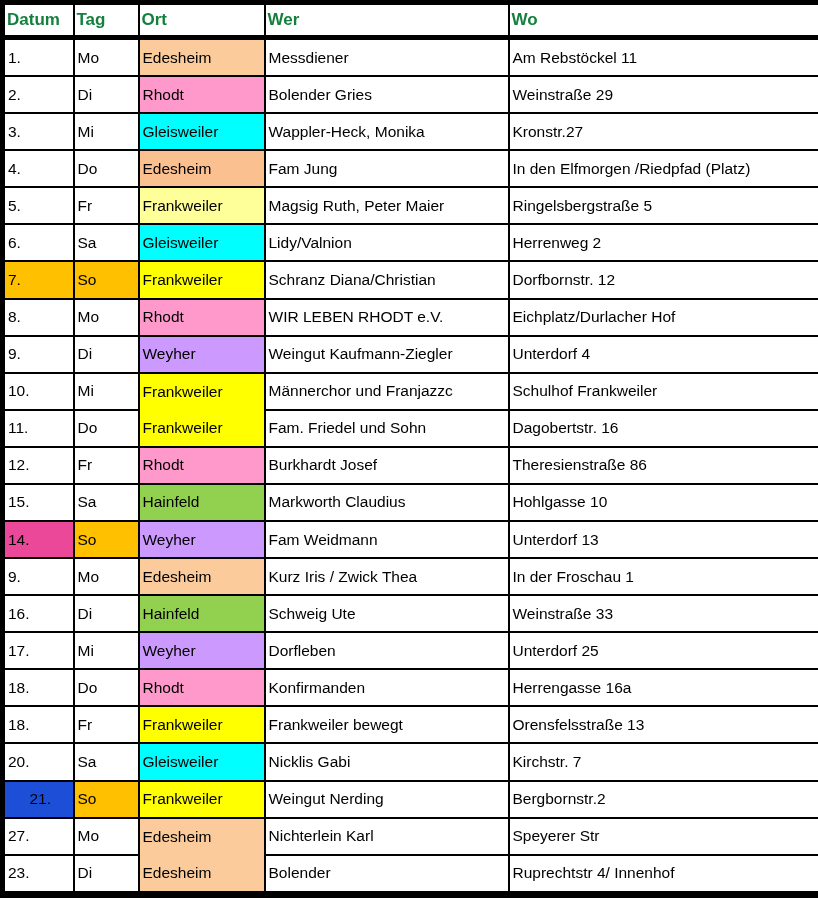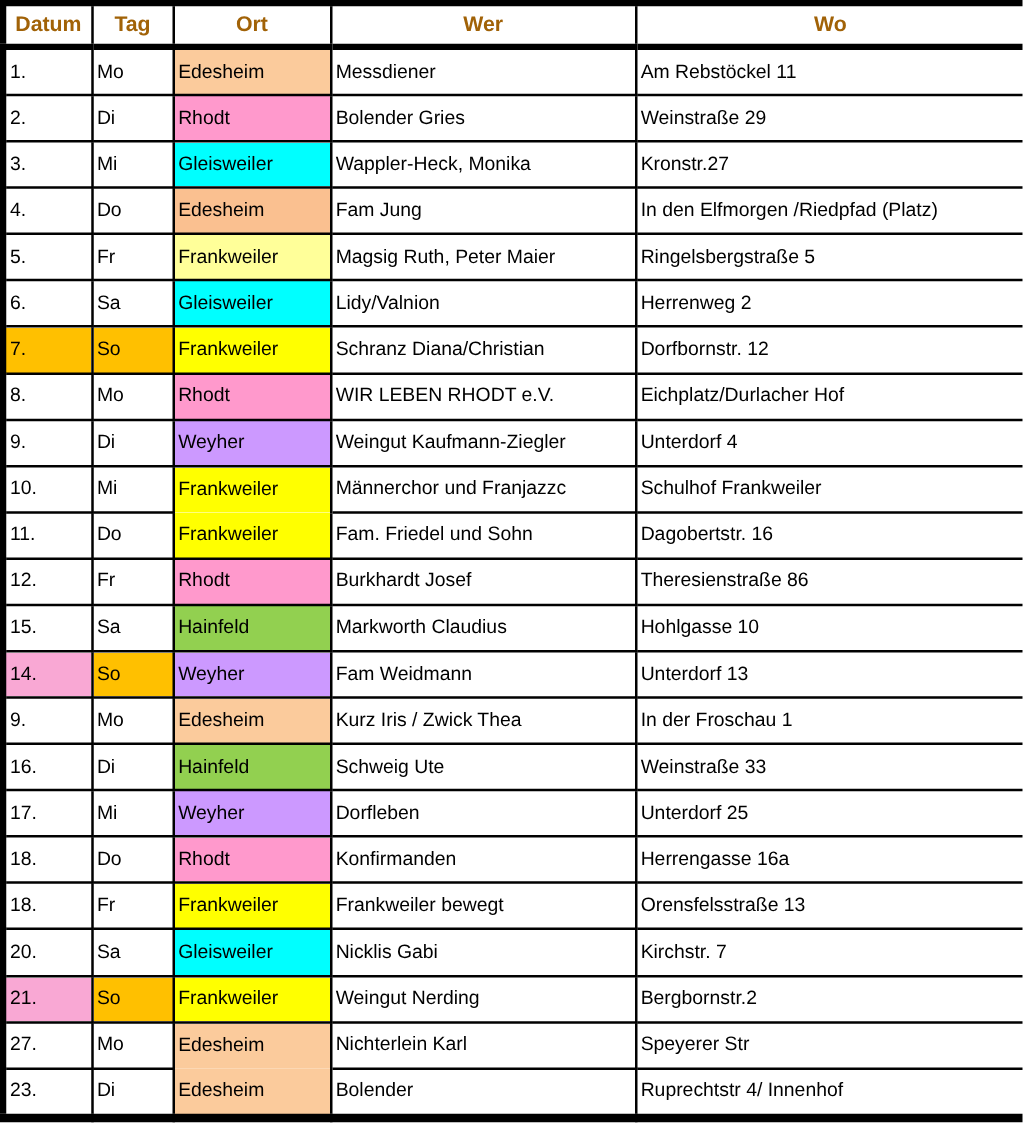--- a/index.html
+++ b/index.html
@@ -29,22 +29,22 @@
   col.c-tag   { width: 65px; }
   col.c-ort   { width: 126px; }
   col.c-wer   { width: 244px; }
   col.c-wo    { width: 312px; }
 
   th {
     border: 2px solid #000;
     border-bottom: 5px solid #000;
     font-size: 17px;
     font-weight: bold;
-    color: #a16207;
-    text-align: center;
+    color: #15803d;
+    text-align: left;
     height: 30px;
     padding: 0 2px;
     white-space: nowrap;
     overflow: hidden;
     vertical-align: middle;
   }
   td {
     border: 2px solid #000;
     font-size: 15.5px;
     font-weight: normal;
@@ -166,21 +166,21 @@
           <td>Theresienstraße 86</td>
         </tr>
         <tr>
           <td>15.</td>
           <td>Sa</td>
           <td style="background: rgb(146, 208, 80);">Hainfeld</td>
           <td>Markworth Claudius</td>
           <td>Hohlgasse 10</td>
         </tr>
         <tr>
-          <td style="background: #f9a8d4; margin-left: 28px;">14.</td>
+          <td style="background: #ec4899; margin-left: 28px;">14.</td>
           <td style="background: rgb(255, 192, 0);">So</td>
           <td style="background: rgb(204, 153, 255);">Weyher</td>
           <td>Fam Weidmann</td>
           <td>Unterdorf 13</td>
         </tr>
         <tr>
           <td>9.</td>
           <td>Mo</td>
           <td style="background: rgb(251, 203, 156);">Edesheim</td>
           <td>Kurz Iris / Zwick Thea</td>
@@ -215,21 +215,21 @@
           <td>Orensfelsstraße 13</td>
         </tr>
         <tr>
           <td>20.</td>
           <td>Sa</td>
           <td style="background: rgb(0, 255, 255);">Gleisweiler</td>
           <td>Nicklis Gabi</td>
           <td>Kirchstr. 7</td>
         </tr>
         <tr>
-          <td style="background: #f9a8d4;">21.</td>
+          <td style="background: #1d4ed8; text-align: center;">21.</td>
           <td style="background: rgb(255, 192, 0);">So</td>
           <td style="background: rgb(255, 255, 0);">Frankweiler</td>
           <td>Weingut Nerding</td>
           <td>Bergbornstr.2</td>
         </tr>
         <tr>
           <td>27.</td>
           <td>Mo</td>
           <td class="no-bottom" style="background: rgb(251, 203, 156);">Edesheim</td>
           <td>Nichterlein Karl</td>

